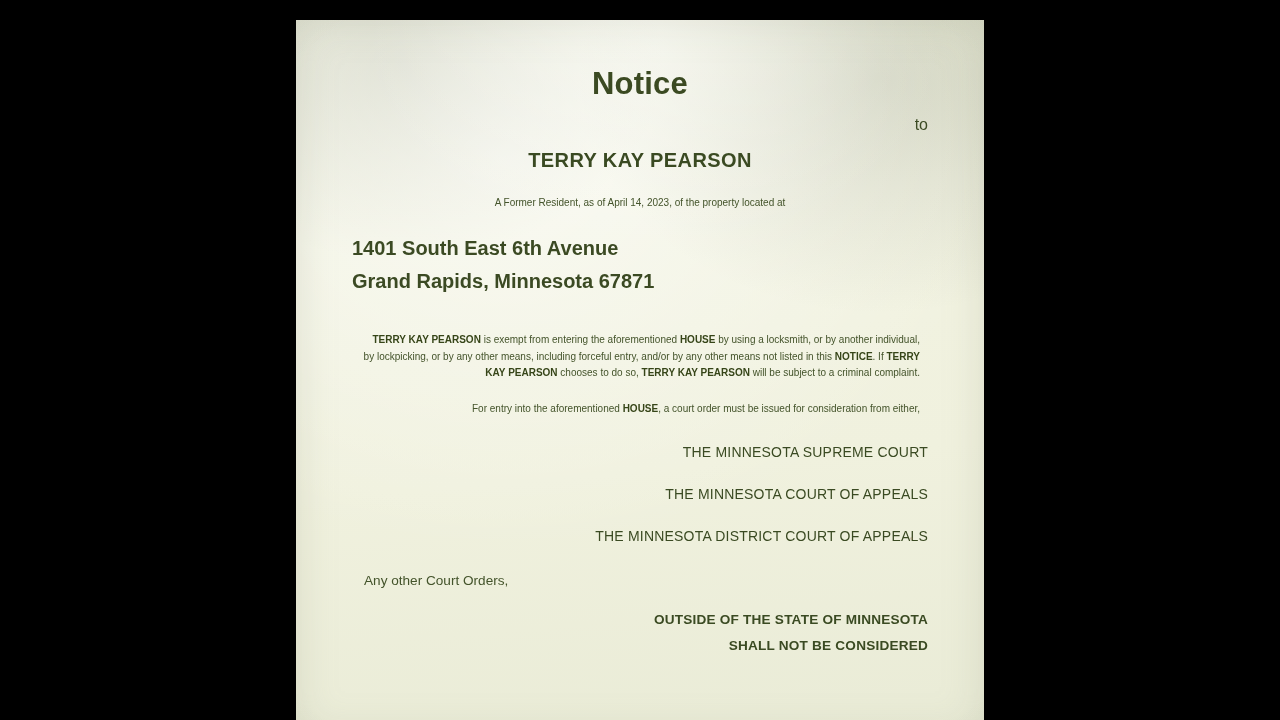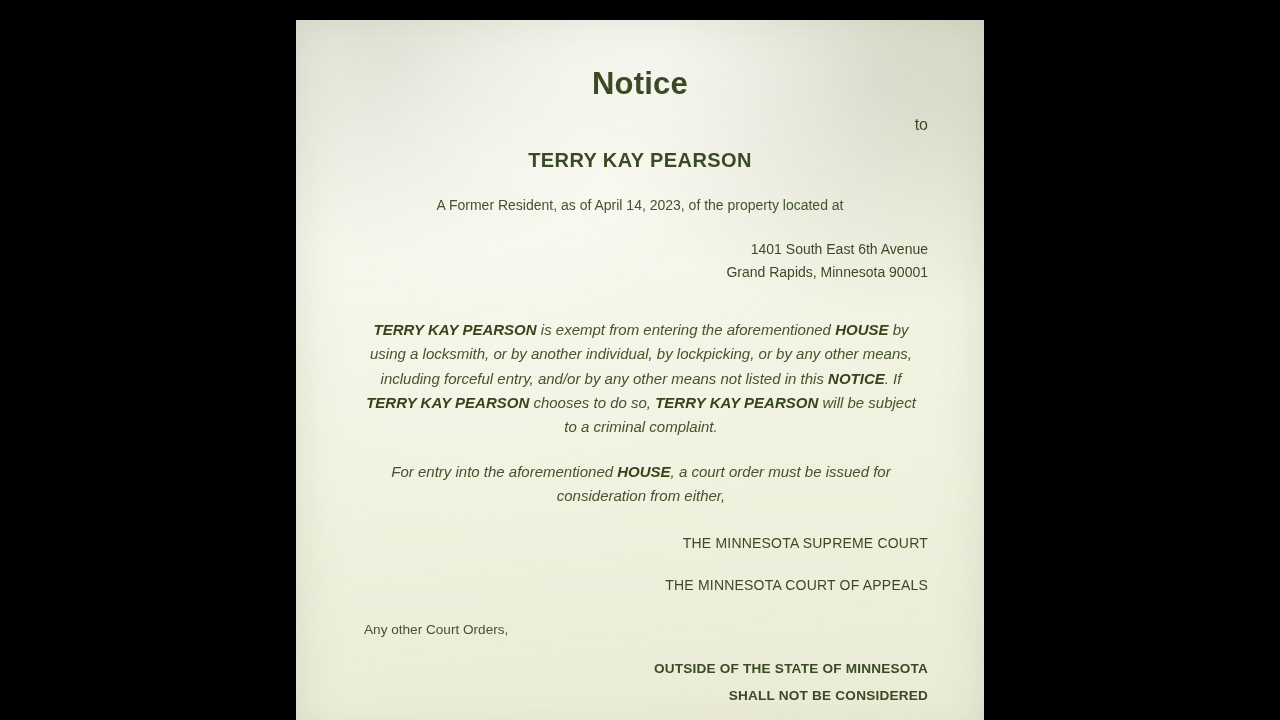--- a/index.html
+++ b/index.html
@@ -70,40 +70,39 @@
   .recipient {
     text-align: center;
     font-size: 20px;
     font-weight: bold;
     margin-top: 9px;
     letter-spacing: 0.4px;
     color: #3a4a22;
   }
   .former-line {
     text-align: center;
-    font-size: 14px;
+    font-size: 10px;
     margin-top: 22px;
     color: #44542b;
   }
   .address {
-    text-align: right;
-    font-size: 14px;
-    font-weight: normal;
+    text-align: left;
+    font-size: 20px;
+    font-weight: bold;
     margin-top: 22px;
     line-height: 1.65;
     color: #3b4a23;
   }
   .body-block {
     margin-top: 34px;
     padding: 0 8px 0 10px;
-    font-size: 15px;
+    font-size: 10px;
     line-height: 1.62;
-    text-align: center;
+    text-align: right;
     color: #44542b;
-    font-style: italic;
   }
   .body-block.second {
     margin-top: 20px;
   }
   .b { font-weight: bold; color: #364518; }
   .court {
     text-align: right;
     font-weight: normal;
     font-size: 14px;
     letter-spacing: 0.2px;
@@ -145,33 +144,34 @@
     <div class="doc">
 
       <div class="title">Notice</div>
       <div class="title-to">to</div>
       <div class="recipient">TERRY KAY PEARSON</div>
 
       <div class="former-line">A Former Resident, as of April 14, 2023, of the property located at</div>
 
       <div class="address">
         <div>1401 South East 6th Avenue</div>
-        <div>Grand Rapids, Minnesota 90001</div>
+        <div>Grand Rapids, Minnesota 67871</div>
       </div>
 
       <div class="body-block">
         <span class="b">TERRY KAY PEARSON</span><span> is exempt from entering the aforementioned </span><span class="b">HOUSE</span><span> by using a locksmith, or by another individual, by lockpicking, or by any other means, including forceful entry, and/or by any other means not listed in this </span><span class="b">NOTICE</span><span>.  If </span><span class="b">TERRY KAY PEARSON</span><span> chooses to do so, </span><span class="b">TERRY KAY PEARSON</span><span> will be subject to a criminal complaint.</span>
       </div>
 
       <div class="body-block second">
         <span>For entry into the aforementioned </span><span class="b">HOUSE</span><span>, a court order must be issued for consideration from either,</span>
       </div>
 
       <div class="court c1">THE MINNESOTA SUPREME COURT</div>
       <div class="court c2">THE MINNESOTA COURT OF APPEALS</div>
+      <div class="court c3">THE MINNESOTA DISTRICT COURT OF APPEALS</div>
 
       <div class="any-other">Any other Court Orders,</div>
 
       <div class="outside">OUTSIDE OF THE STATE OF MINNESOTA</div>
       <div class="outside line2">SHALL NOT BE CONSIDERED</div>
 
     </div>
   </div>
 </div>
 

